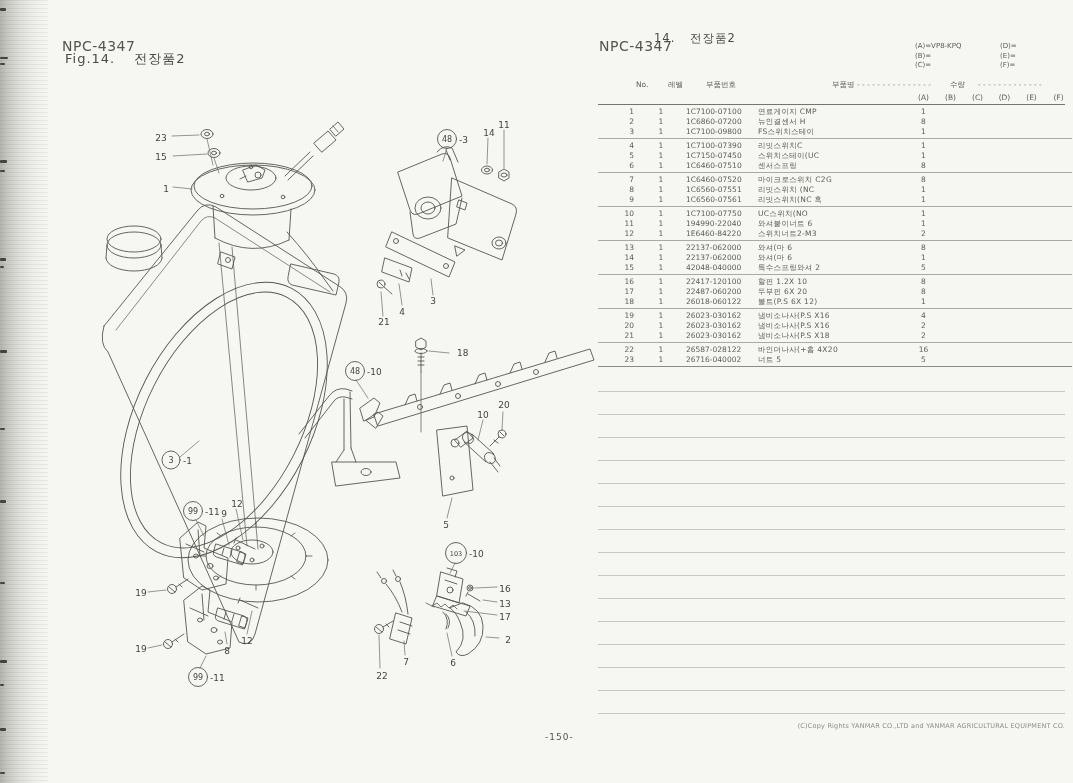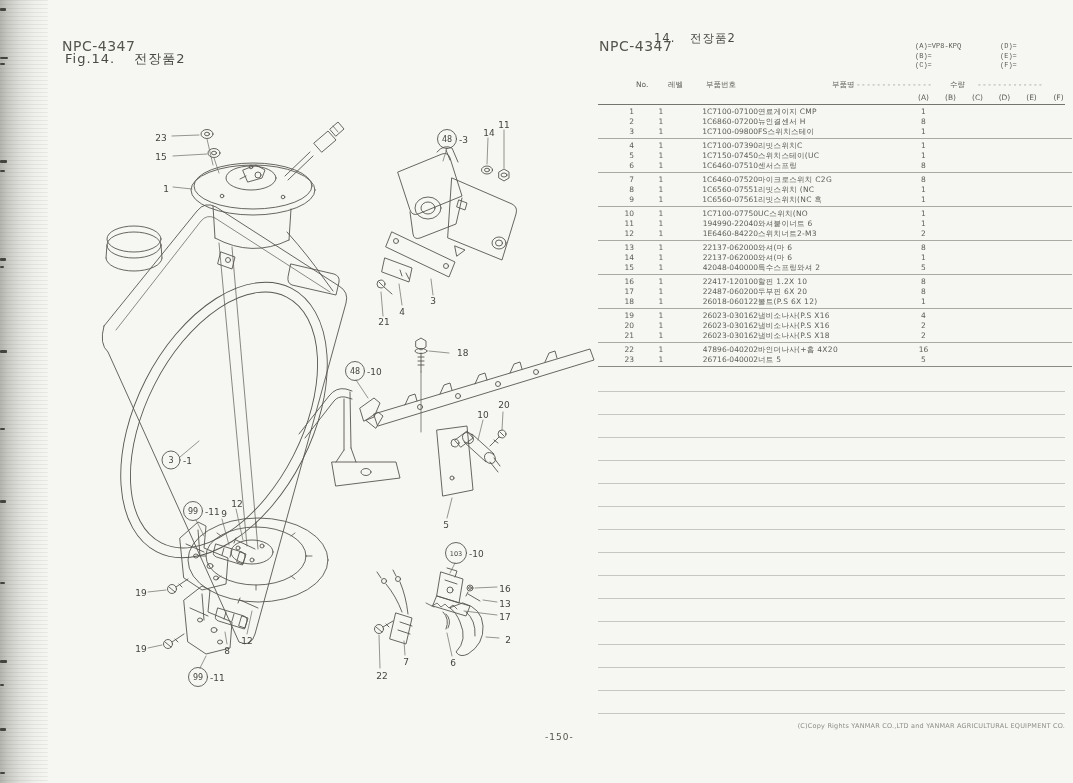--- a/index.html
+++ b/index.html
@@ -15,36 +15,36 @@
     background:
       repeating-linear-gradient(180deg, rgba(110,110,104,.10) 0 1px, rgba(0,0,0,0) 1px 4px),
       linear-gradient(90deg,#b3b3ae 0,#c9c9c4 8px,#dededa 20px,#eeeeea 34px,#f6f6f2 48px);
   }
   .mark{position:absolute;background:#44443f;border-radius:1px;}
   .hdr-small{position:absolute;font-size:14px;letter-spacing:.5px;color:#55554e;}
   .fig-title{position:absolute;font-size:13px;letter-spacing:1px;color:#4a4a44;}
   .sec-title{position:absolute;font-size:11.5px;letter-spacing:1px;color:#4a4a44;}
   .page-num{position:absolute;font-size:9px;color:#55554e;letter-spacing:1px;}
   .legend{position:absolute;left:915px;top:42px;font-size:7px;color:#5c5c56;line-height:9.5px;}
-  .legend .row{position:relative;width:150px;font-family:Liberation Mono, monospace;}
+  .legend .row{position:relative;width:150px;}
   .legend .r{position:absolute;left:85px;top:0;}
   
   .ptable{position:absolute;left:598px;top:76px;width:474px;font-size:7.5px;color:#5e6058;}
   .ptable .h1{position:absolute;top:4px;left:12px;width:100%;height:10px;}
   .ptable .h1 span{position:absolute;white-space:nowrap;}
   .ptable .h2{position:absolute;top:17px;left:312px;display:flex;}
   .ptable .h2 span{width:27px;text-align:center;}
   .ptable .topline{position:absolute;top:28px;left:0;width:467px;height:1px;background:#75756e;}
   .rows{position:absolute;top:31px;left:0;width:474px;}
   .grp{border-bottom:1px solid #a7aba1;padding-bottom:1px;margin-bottom:2px;}
   .grp.last{border-bottom:1px solid #8b8b84;}
   .prow{display:flex;height:10px;line-height:10px;white-space:nowrap;}
   .c-no{width:38px;text-align:right;padding-right:2px;box-sizing:border-box;}
   .c-lv{width:50px;text-align:center;}
-  .c-pn{width:72px;text-align:right;}
+  .c-pn{width:72px;}
   .c-nm{width:152px;letter-spacing:.3px;}
   .c-q{width:27px;text-align:center;}
   .eline{position:absolute;left:0;width:467px;height:1px;background:#9da399;opacity:.55;}
   .copyright{position:absolute;left:598px;top:722px;width:467px;text-align:right;
     font-size:6.5px;color:#8e8e88;letter-spacing:.2px;}
   
   .diagram{position:absolute;left:50px;top:95px;}
   svg text{font-family:"DejaVu Sans",sans-serif;fill:#45453f;}
   .callout-t{font-size:9px;}
   .callout-c{font-size:8px;}
@@ -267,21 +267,21 @@
           <span class="c-lv">1</span>
           <span class="c-pn">26023-030162</span>
           <span class="c-nm">냄비소나사(P.S X18</span>
           <span class="c-q">2</span>
         </div>
       </div>
       <div class="grp last">
         <div class="prow">
           <span class="c-no">22</span>
           <span class="c-lv">1</span>
-          <span class="c-pn">47896-040202</span>
+          <span class="c-pn">26587-028122</span>
           <span class="c-nm">바인더나사(+홈 4X20</span>
           <span class="c-q">16</span>
         </div>
         <div class="prow">
           <span class="c-no">23</span>
           <span class="c-lv">1</span>
           <span class="c-pn">26716-040002</span>
           <span class="c-nm">너트 5</span>
           <span class="c-q">5</span>
         </div>

